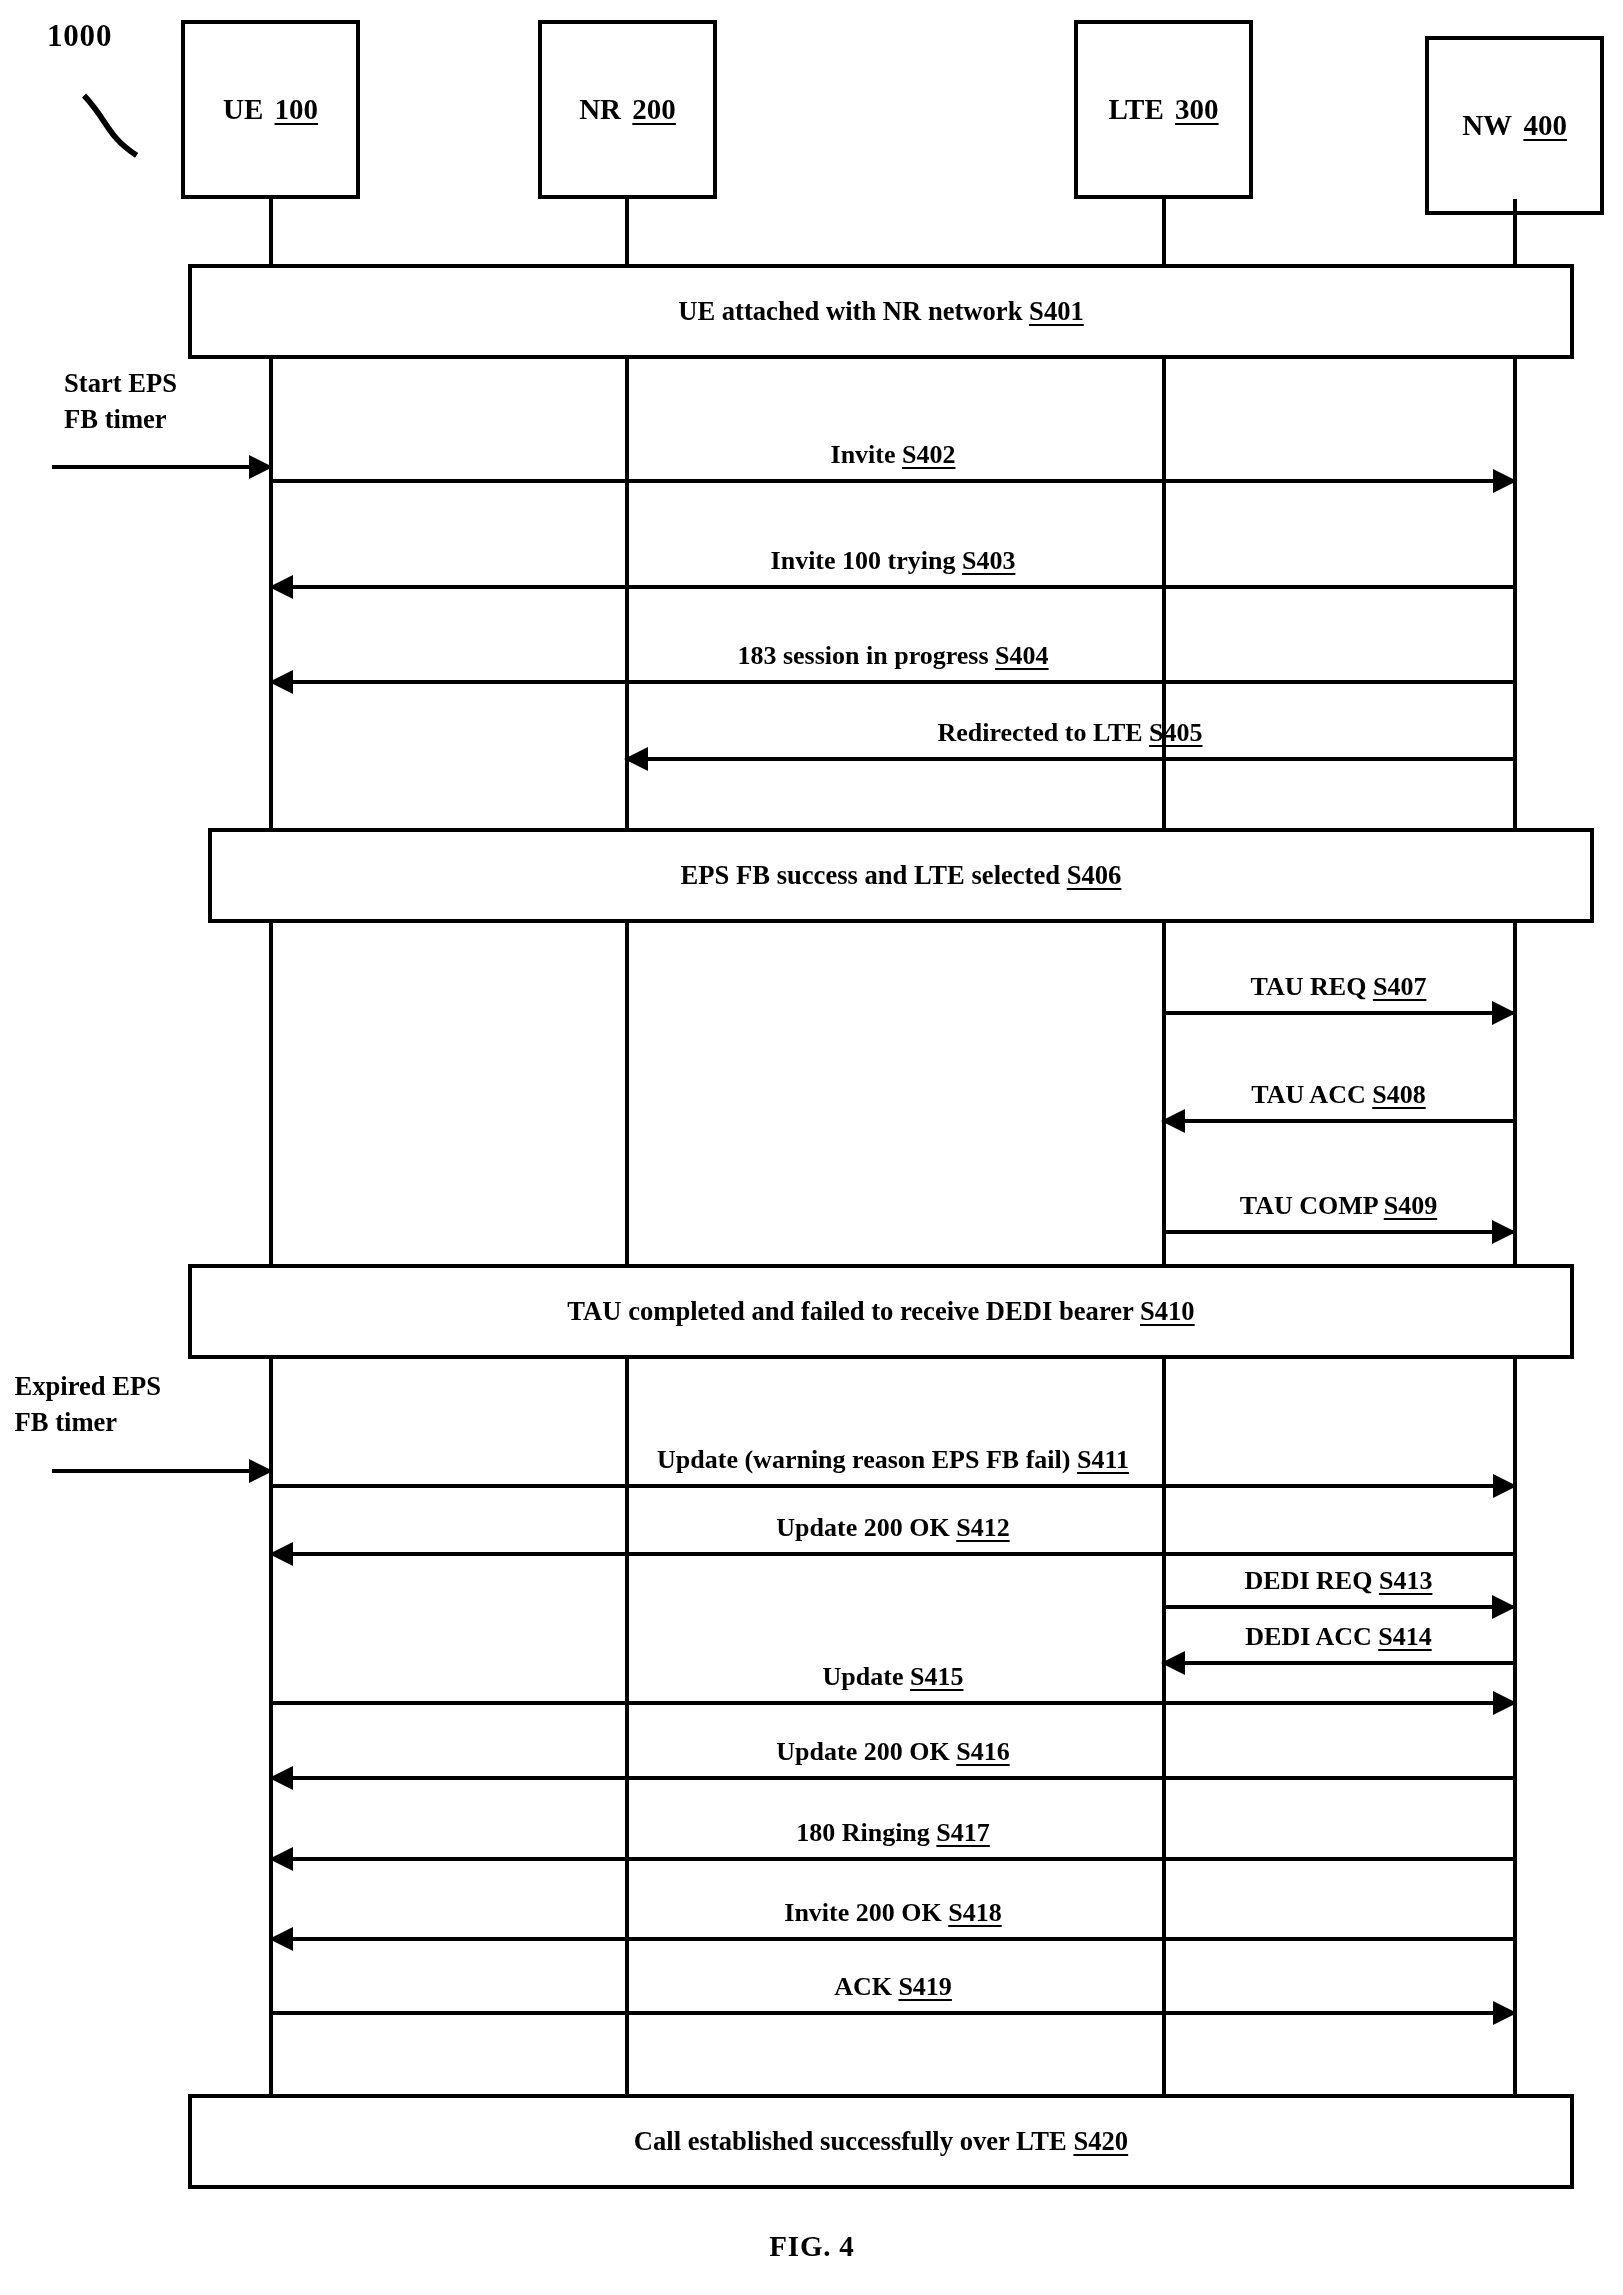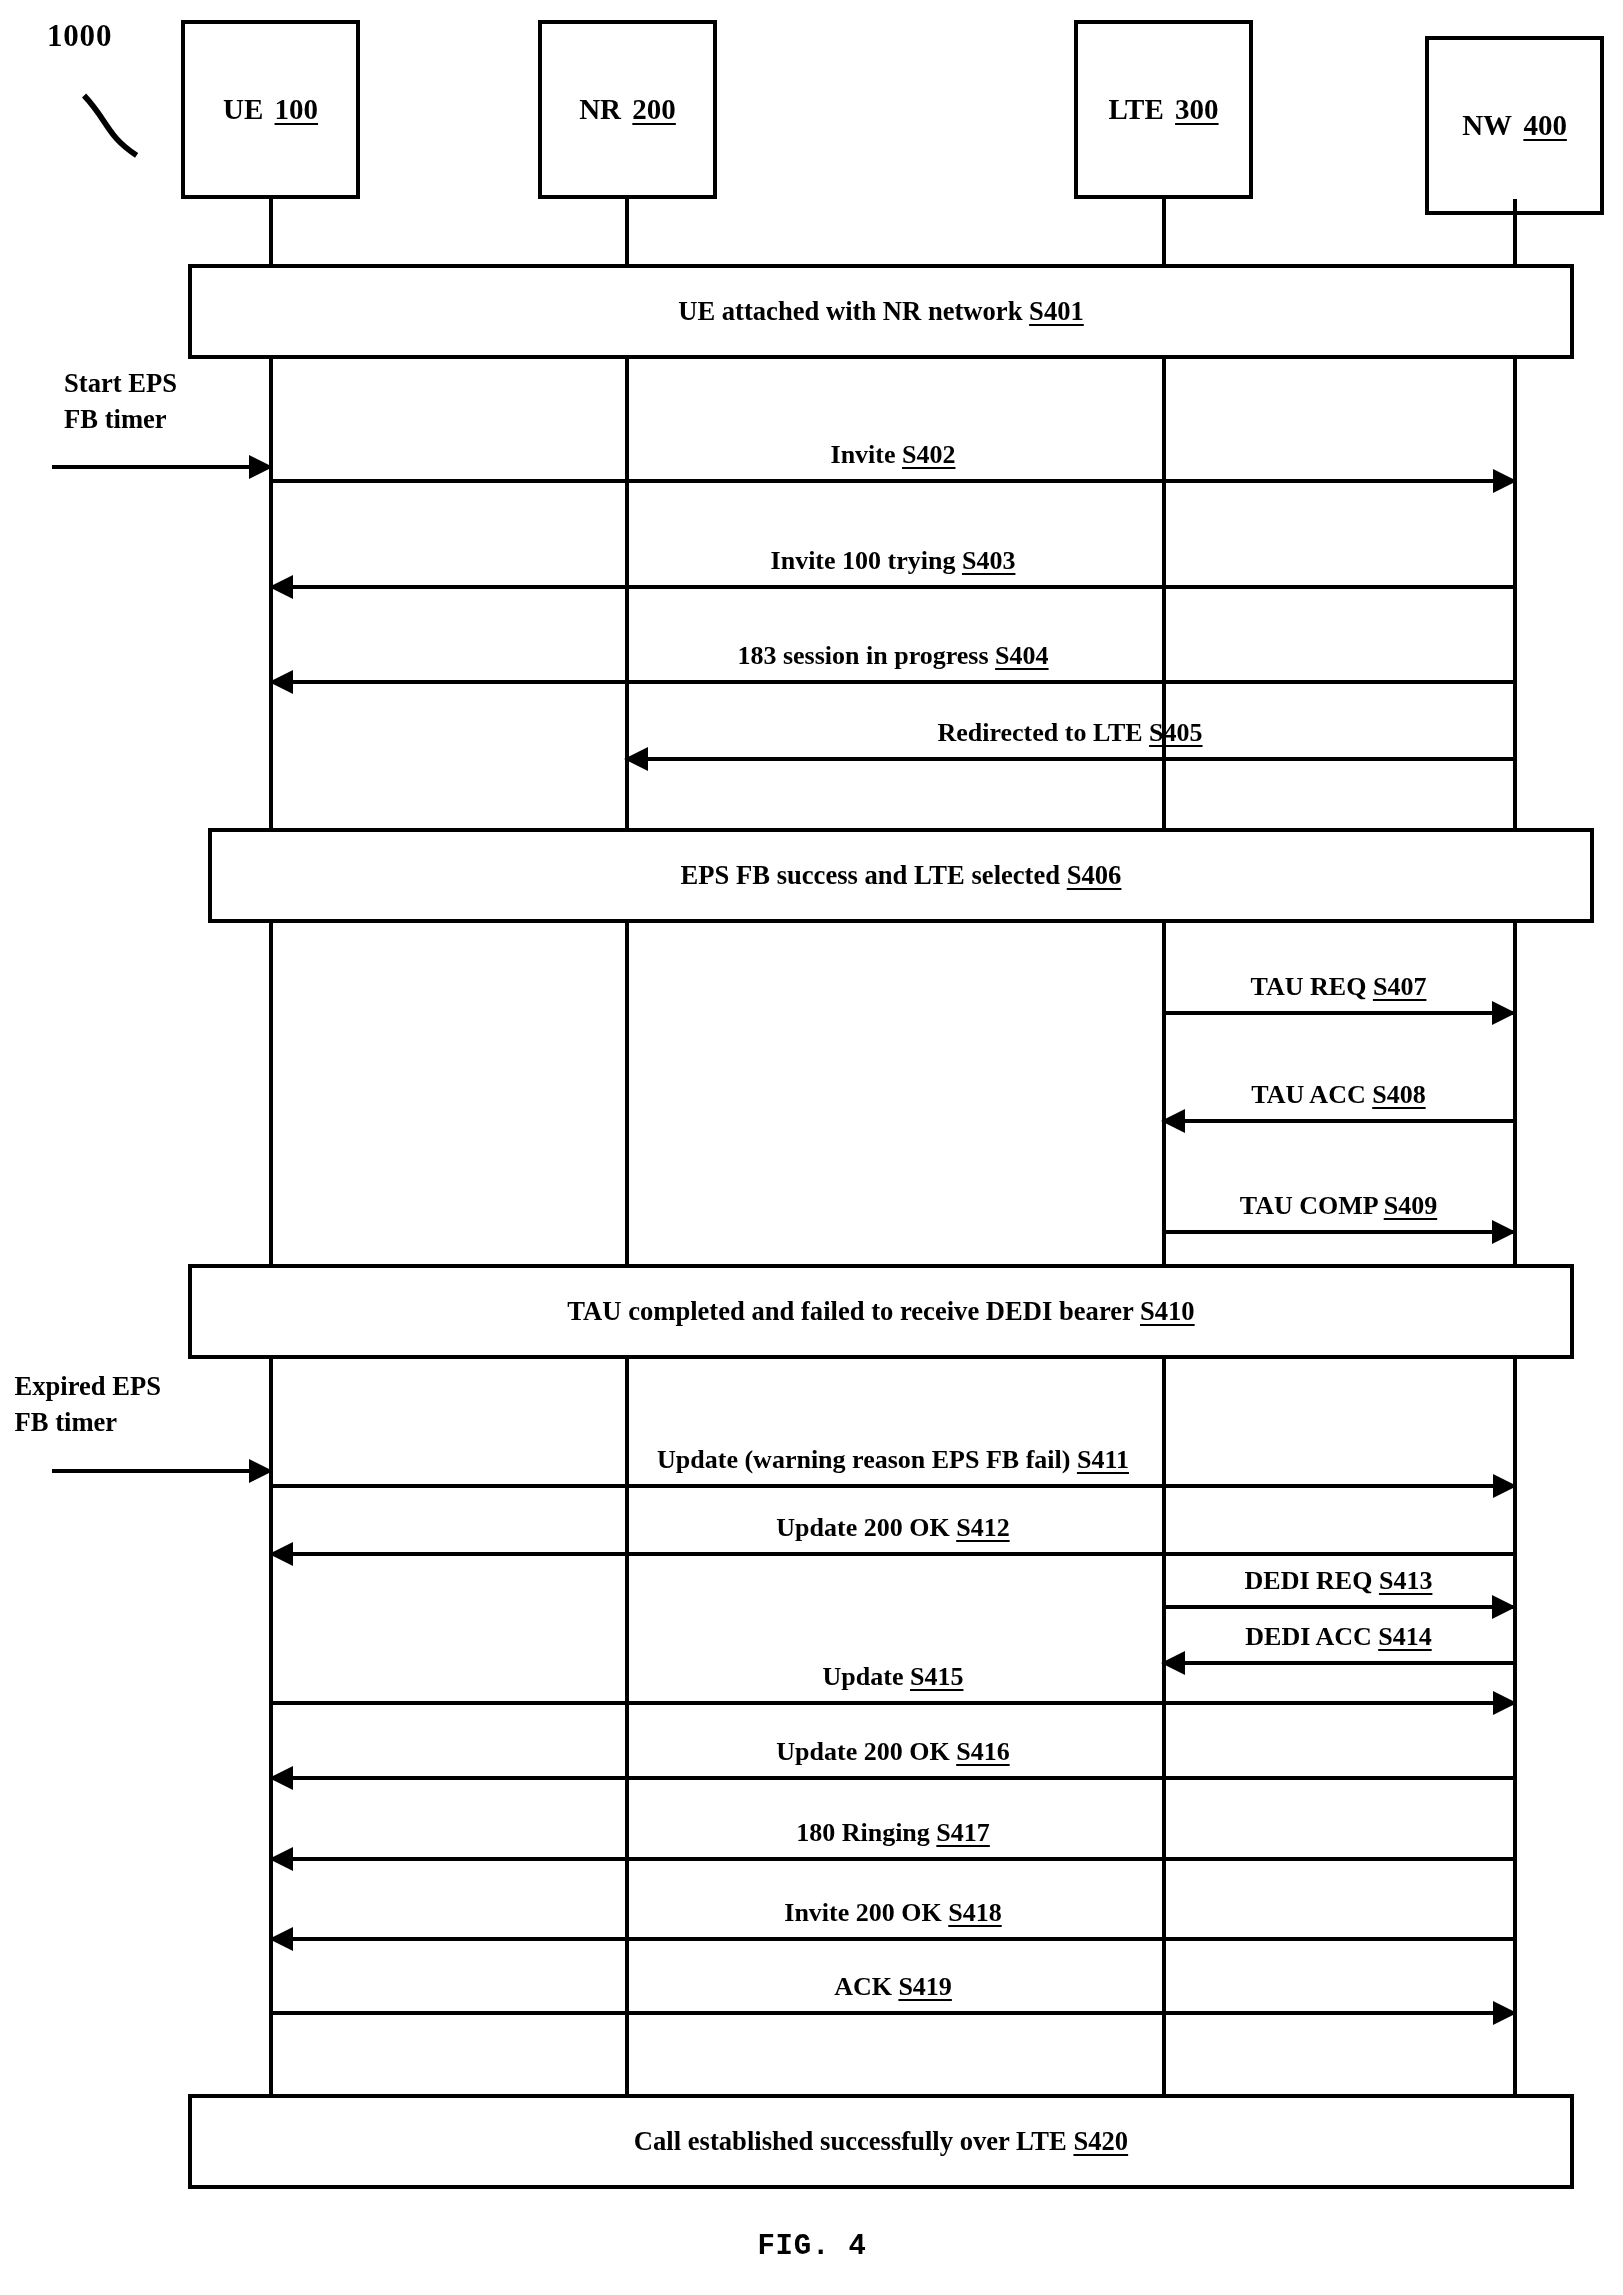--- a/index.html
+++ b/index.html
@@ -338,16 +338,16 @@
       <span>ACK  </span><span class="step">S419</span>
     </div>
   </div>
 
   <div class="note-band" style="left:188px; top:2094px; width:1386px; height:95px;">
     <div class="note-text">
       <span>Call established successfully over LTE </span><span class="step">S420</span>
     </div>
   </div>
 
-  <div class="fig-caption" style="left:0; top:2230px;font-family:Liberation Mono, monospace;">FIG. 4</div>
+  <div class="fig-caption" style="left:0; top:2230px;">FIG. 4</div>
 
 </div>
 
 
 </body></html>

